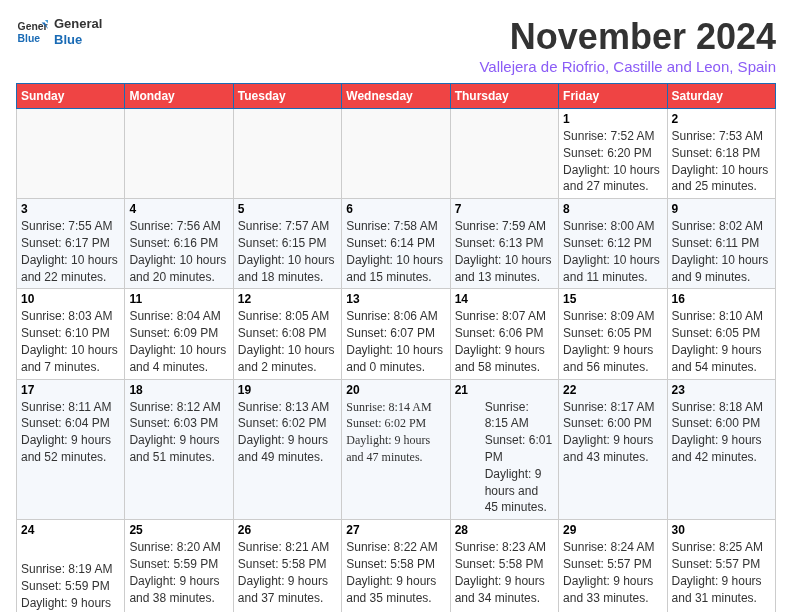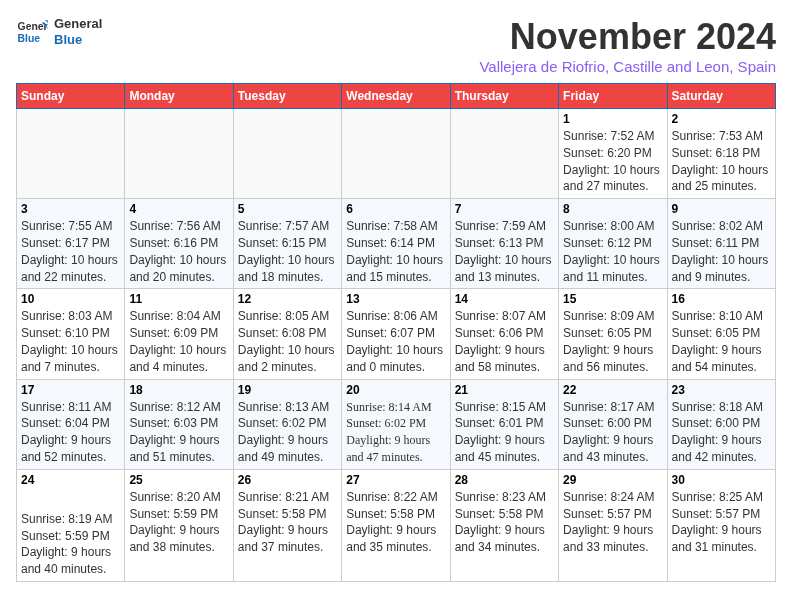--- a/index.html
+++ b/index.html
@@ -237,21 +237,21 @@
 Daylight: 9 hours and 49 minutes.</div>
         </td>
         <td>
           <div class="day-number">20</div>
           <div class="day-info" style="white-space: pre-line; font-family: Liberation Serif, serif;">Sunrise: 8:14 AM
 Sunset: 6:02 PM
 Daylight: 9 hours and 47 minutes.</div>
         </td>
         <td>
           <div class="day-number">21</div>
-          <div class="day-info" style="white-space: pre-line;">Sunrise: 8:15 AM
+          <div class="day-info" style="white-space: pre-line; margin-left: 30px;">Sunrise: 8:15 AM
 Sunset: 6:01 PM
 Daylight: 9 hours and 45 minutes.</div>
         </td>
         <td>
           <div class="day-number">22</div>
           <div class="day-info" style="white-space: pre-line;">Sunrise: 8:17 AM
 Sunset: 6:00 PM
 Daylight: 9 hours and 43 minutes.</div>
         </td>
         <td>

